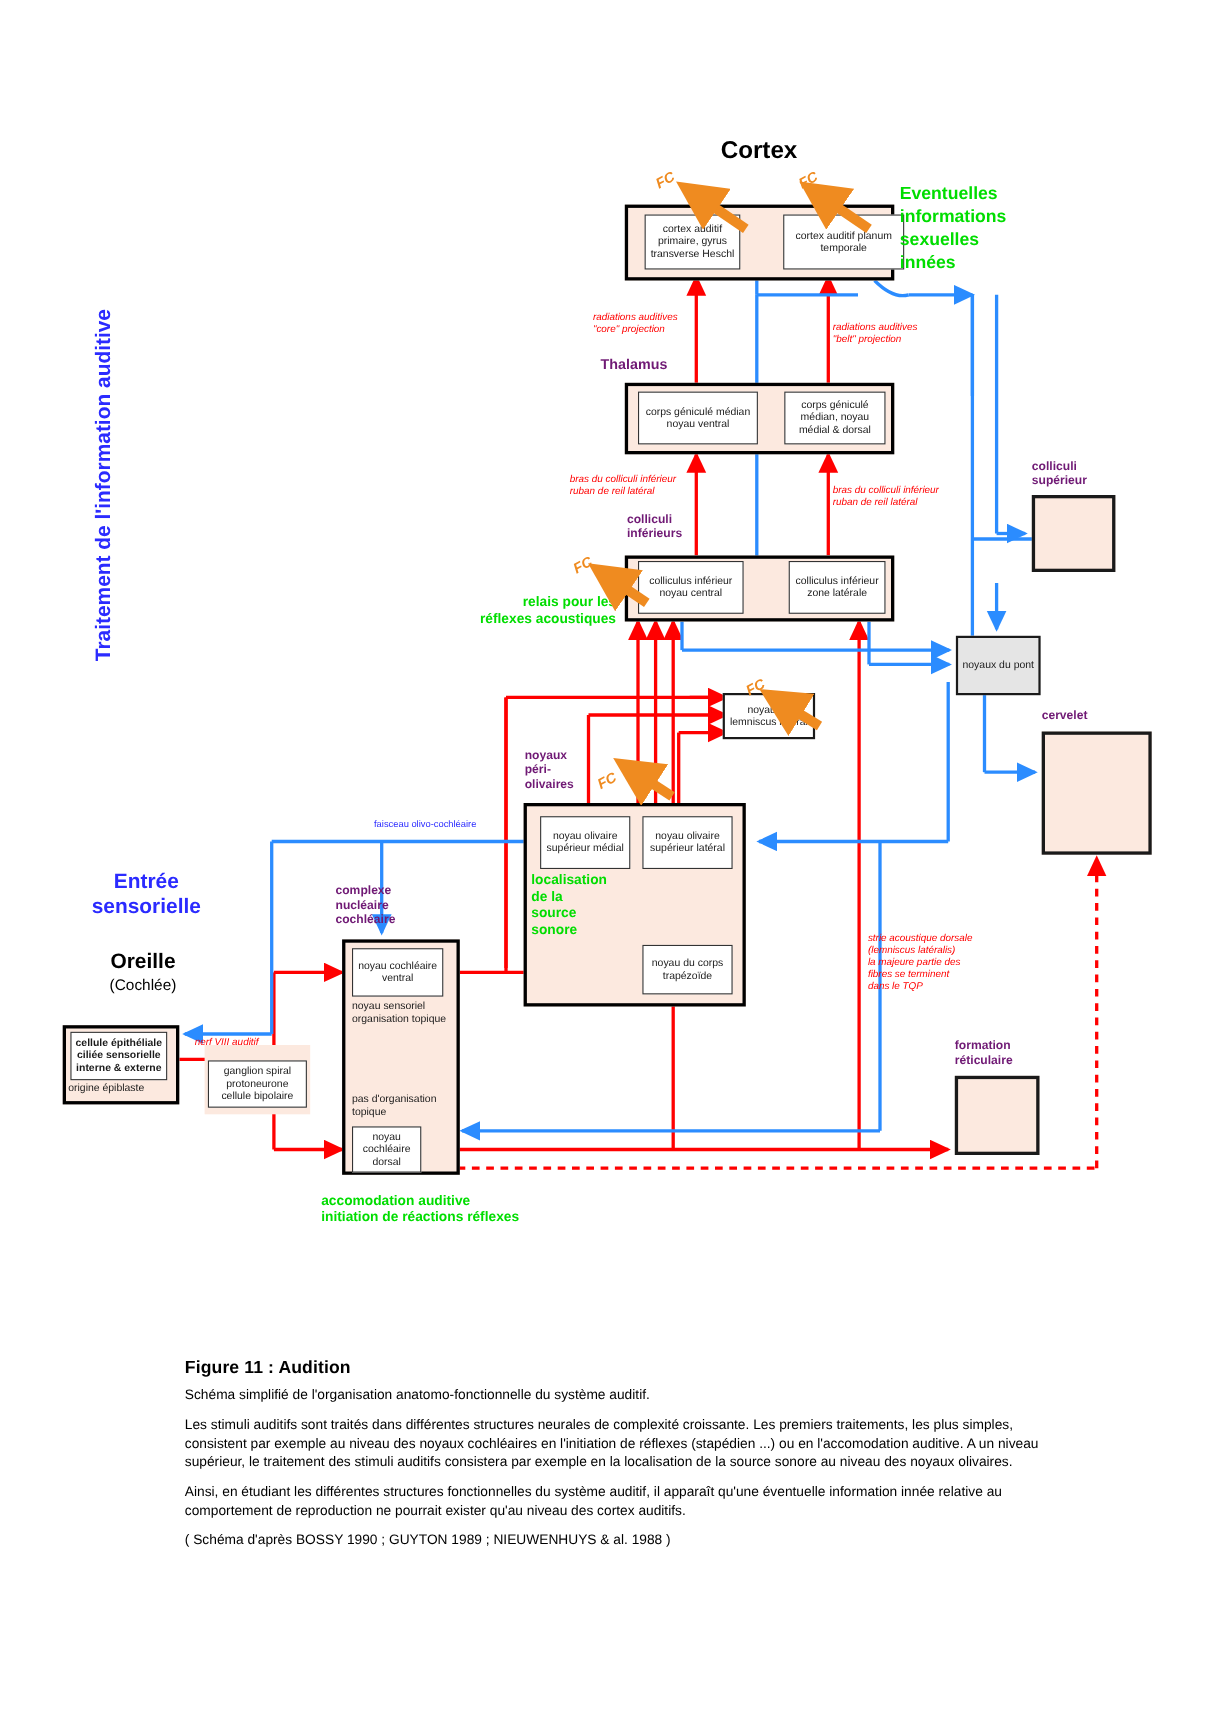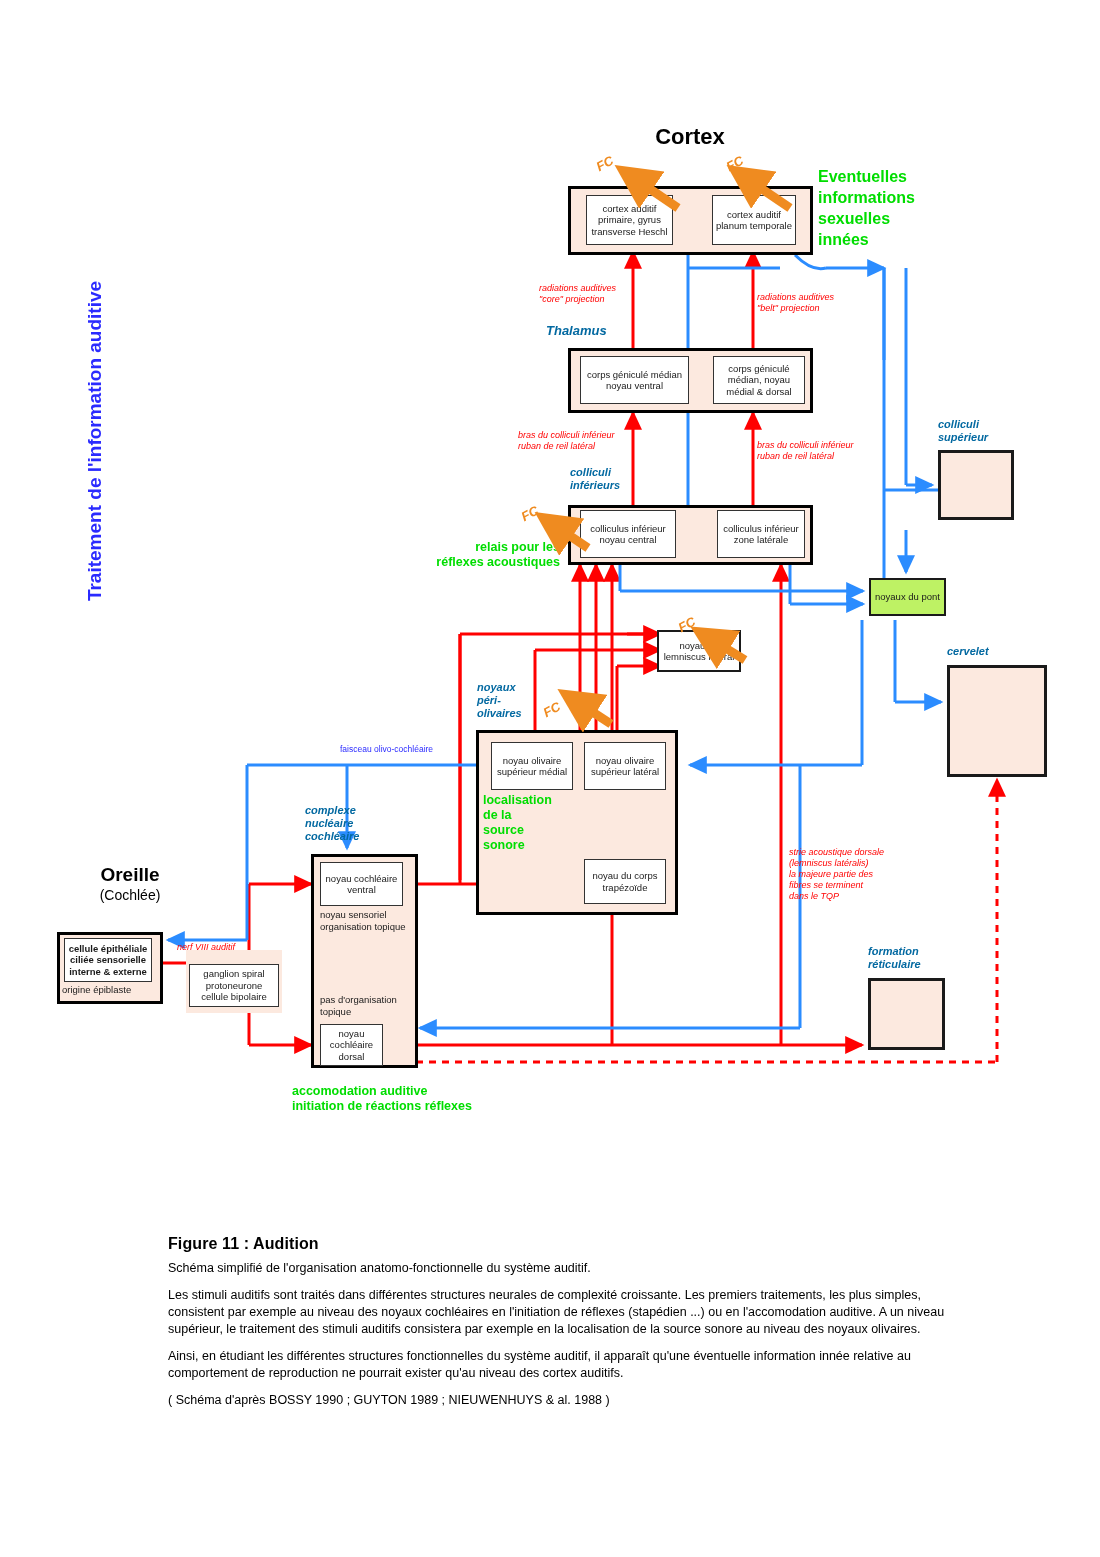--- a/index.html
+++ b/index.html
@@ -16,21 +16,21 @@
 
   
   .node{background:#ffffff;border:1px solid #333;box-sizing:border-box;
         display:flex;align-items:center;justify-content:center;text-align:center;
         font-size:9.5px;line-height:11.5px;color:#1a1a1a;padding:1px 2px;}
 
   
   .smalltxt{font-size:9.5px;line-height:12px;color:#1a1a1a;}
 
   
-  .cap{font-weight:bold;font-size:11px;line-height:13px;color:#0369a1;font-style:italic;}
+  .cap{font-weight:bold;font-size:11px;line-height:13px;color:#701a75;}
   .cap-lg{font-weight:bold;font-size:19px;line-height:21px;color:#000;}
 
   
   .redtxt{color:#ff0000;font-size:9px;line-height:11px;font-style:italic;}
   .greentxt{color:#00dd00;font-weight:bold;font-size:12.5px;line-height:15px;}
   .bluetxt{color:#2b2bff;font-size:8.5px;line-height:10px;}
   .blue-big{color:#2b2bff;font-weight:bold;font-size:19px;line-height:23px;}
   .green-big{color:#00dd00;font-weight:bold;font-size:16px;line-height:21px;}
 
   
@@ -150,20 +150,24 @@
       <path d="M347,765 L347,848" stroke="#2b8cff" stroke-width="3" marker-end="url(#ar-blue)"></path>
 
       <path d="M800,1028 L420,1028" stroke="#2b8cff" stroke-width="3" marker-end="url(#ar-blue)"></path>
       <path d="M800,1028 L800,765" stroke="#2b8cff" stroke-width="3"></path>
 
     </g>
   </svg>
 
   <div id="vtitle">Traitement de l'information auditive</div>
 
+  <div class="abs blue-big" style="left:48px;top:790px;width:170px;text-align:center;">
+    <div>Entrée</div>
+    <div>sensorielle</div>
+  </div>
 
   <div class="abs" style="left:40px;top:864px;width:180px;text-align:center;">
     <div class="cap-lg">Oreille</div>
     <div style="font-size:14px;font-weight:normal;margin-top:2px;">(Cochlée)</div>
   </div>
 
   <div class="abs group" style="left:57px;top:932px;width:106px;height:72px;"></div>
   <div class="abs node" style="left:64px;top:938px;width:88px;height:44px;font-weight:bold;">cellule épithéliale ciliée sensorielle interne &amp; externe</div>
   <div class="abs smalltxt" style="left:62px;top:984px;width:105px;text-align:left;">origine épiblaste</div>
 
@@ -228,38 +232,38 @@
   </div>
 
   <div class="abs cap" style="left:546px;top:324px;width:110px;font-size:13px;">Thalamus</div>
   <div class="abs group" style="left:568px;top:348px;width:245px;height:65px;"></div>
   <div class="abs node" style="left:580px;top:356px;width:109px;height:48px;">corps géniculé médian noyau ventral</div>
   <div class="abs node" style="left:713px;top:356px;width:92px;height:48px;">corps géniculé médian, noyau médial &amp; dorsal</div>
 
   <div class="abs cap-lg" style="left:585px;top:126px;width:210px;text-align:center;font-size:22px;">Cortex</div>
   <div class="abs group" style="left:568px;top:186px;width:245px;height:69px;"></div>
   <div class="abs node" style="left:586px;top:195px;width:87px;height:50px;">cortex auditif primaire, gyrus transverse Heschl</div>
-  <div class="abs node" style="left:712px;top:195px;width:84px;height:50px;">cortex auditif planum temporale</div>
+  <div class="abs node" style="left:712px;top:195px;width:110px;height:50px;">cortex auditif planum temporale</div>
 
   <div class="abs cap" style="left:938px;top:418px;width:90px;">
     <div>colliculi</div>
     <div>supérieur</div>
   </div>
   <div class="abs plainbox" style="left:938px;top:450px;width:76px;height:70px;"></div>
 
   <div class="abs cap" style="left:947px;top:645px;width:90px;">cervelet</div>
   <div class="abs plainbox" style="left:947px;top:665px;width:100px;height:112px;"></div>
 
   <div class="abs cap" style="left:868px;top:945px;width:90px;">
     <div>formation</div>
     <div>réticulaire</div>
   </div>
   <div class="abs plainbox" style="left:868px;top:978px;width:77px;height:72px;"></div>
 
-  <div class="abs node" style="left:869px;top:578px;width:77px;height:38px;background:#bef264;border:2px solid #1a1a1a;">noyaux du pont</div>
+  <div class="abs node" style="left:869px;top:578px;width:77px;height:54px;background:#e5e5e5;border:2px solid #1a1a1a;">noyaux du pont</div>
 
   <div class="abs redtxt" style="left:539px;top:283px;width:140px;">
     <div>radiations auditives</div>
     <div>"core" projection</div>
   </div>
   <div class="abs redtxt" style="left:757px;top:292px;width:150px;">
     <div>radiations auditives</div>
     <div>"belt" projection</div>
   </div>
   <div class="abs redtxt" style="left:518px;top:430px;width:160px;">

